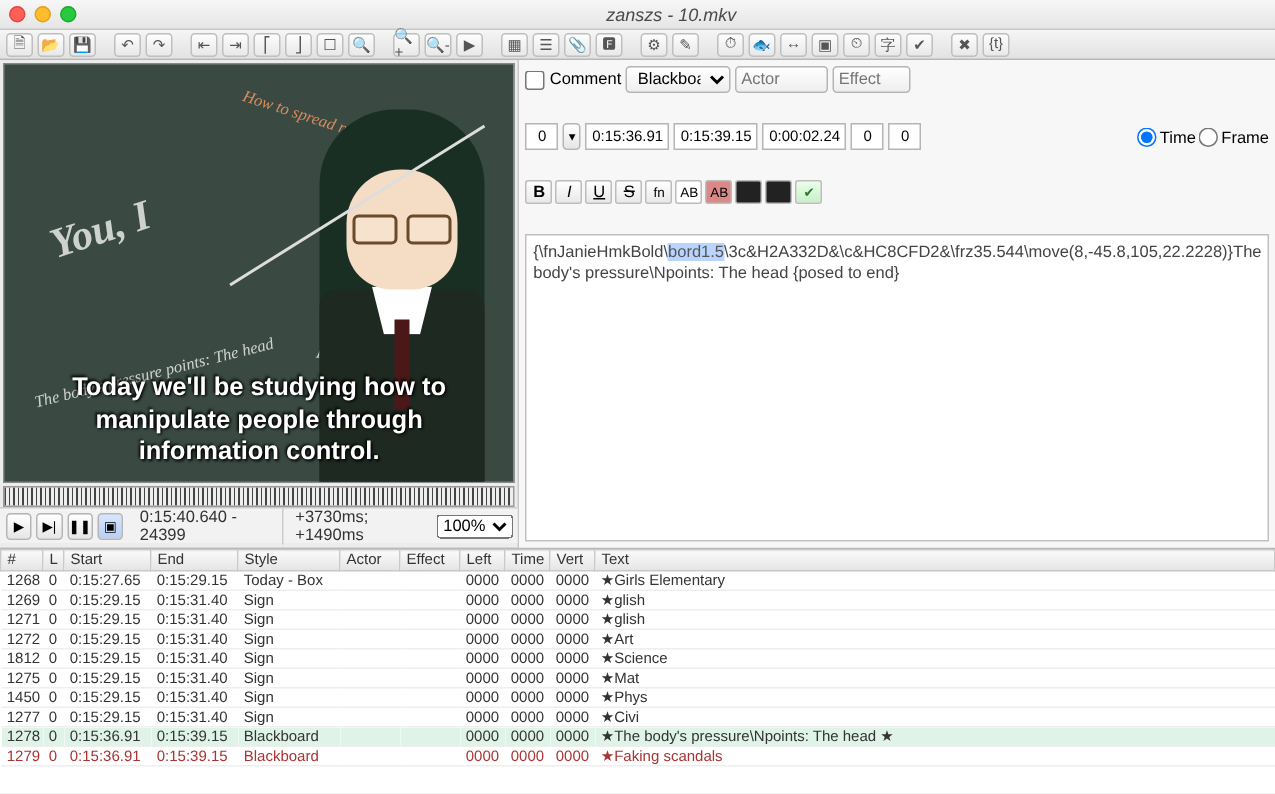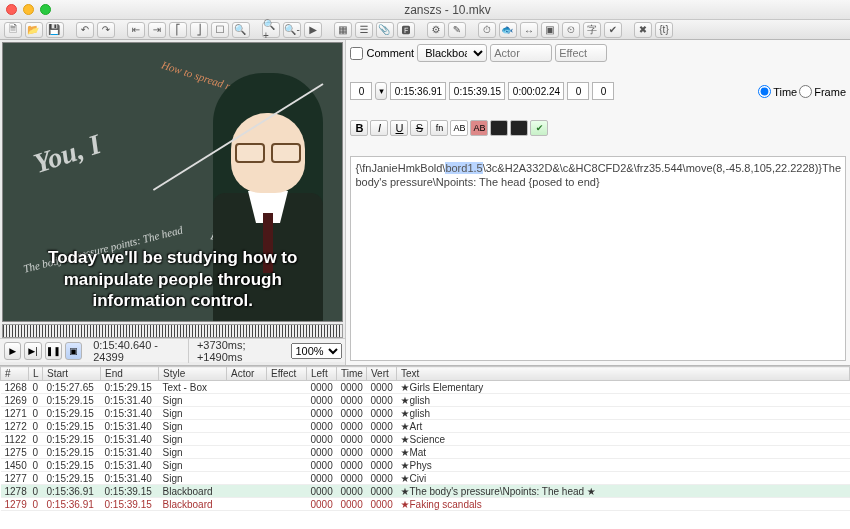--- a/index.html
+++ b/index.html
@@ -4,21 +4,21 @@
 <style>
 * { margin: 0; padding: 0; box-sizing: border-box; font-family: "Lucida Grande", "Helvetica Neue", Arial, sans-serif; font-size: 11px; }
 body { background: #ececec; width: 850px; height: 529px; overflow: hidden; }
 
 .titlebar { height: 20px; background: linear-gradient(#f7f7f7,#e5e5e5); display: flex; align-items: center; padding: 0 6px; border-bottom: 1px solid #c7c7c7; }
 .traffic-lights { display: flex; gap: 6px; }
 .tl { width: 11px; height: 11px; border-radius: 50%; }
 .tl.red { background: #ff5f57; border: 1px solid #e2463f; }
 .tl.yel { background: #ffbd2e; border: 1px solid #e1a116; }
 .tl.grn { background: #28c940; border: 1px solid #1aab29; }
-.titlebar-title { flex: 1; text-align: center; color: #4a4a4a; font-size: 12px; }
+.titlebar-title { flex: 1; text-align: center; color: #4a4a4a; font-size: 12px; font-style: italic; }
 
 .toolbar { height: 20px; background: linear-gradient(#f5f5f5,#e2e2e2); border-bottom: 1px solid #b7b7b7; display: flex; align-items: center; padding: 0 4px; gap: 3px; }
 .tb-btn { width: 18px; height: 16px; background: linear-gradient(#fdfdfd,#e8e8e8); border: 1px solid #bfbfbf; border-radius: 3px; display: inline-flex; align-items: center; justify-content: center; font-size: 10px; color: #555; }
 .tb-sep { width: 6px; }
 
 .mid { display: flex; height: 325px; }
 .video-col { width: 520px; display: flex; flex-direction: column; border-right: 1px solid #c7c7c7; }
 .edit-col { flex: 1; padding: 4px; background: #f7f7f7; display: flex; flex-direction: column; gap: 20px; }
 
 .video-box { position: relative; height: 280px; background: #3a4a42; overflow: hidden; margin: 2px; border: 1px solid #888; }
@@ -222,21 +222,21 @@
       <th class="col-vert">Vert</th>
       <th class="col-text">Text</th>
     </tr>
       </thead>
     <tbody id="grid-body">
         <tr>
           <td class="num">1268</td>
           <td>0</td>
           <td>0:15:27.65</td>
           <td>0:15:29.15</td>
-          <td>Text - Box</td>
+          <td>Today - Box</td>
           <td></td>
           <td></td>
           <td>0000</td>
           <td>0000</td>
           <td>0000</td>
           <td>★Girls Elementary</td>
         </tr>
         <tr>
           <td class="num">1269</td>
           <td>0</td>
@@ -270,21 +270,21 @@
           <td>0:15:31.40</td>
           <td>Sign</td>
           <td></td>
           <td></td>
           <td>0000</td>
           <td>0000</td>
           <td>0000</td>
           <td>★Art</td>
         </tr>
         <tr>
-          <td class="num">1122</td>
+          <td class="num">1812</td>
           <td>0</td>
           <td>0:15:29.15</td>
           <td>0:15:31.40</td>
           <td>Sign</td>
           <td></td>
           <td></td>
           <td>0000</td>
           <td>0000</td>
           <td>0000</td>
           <td>★Science</td>

